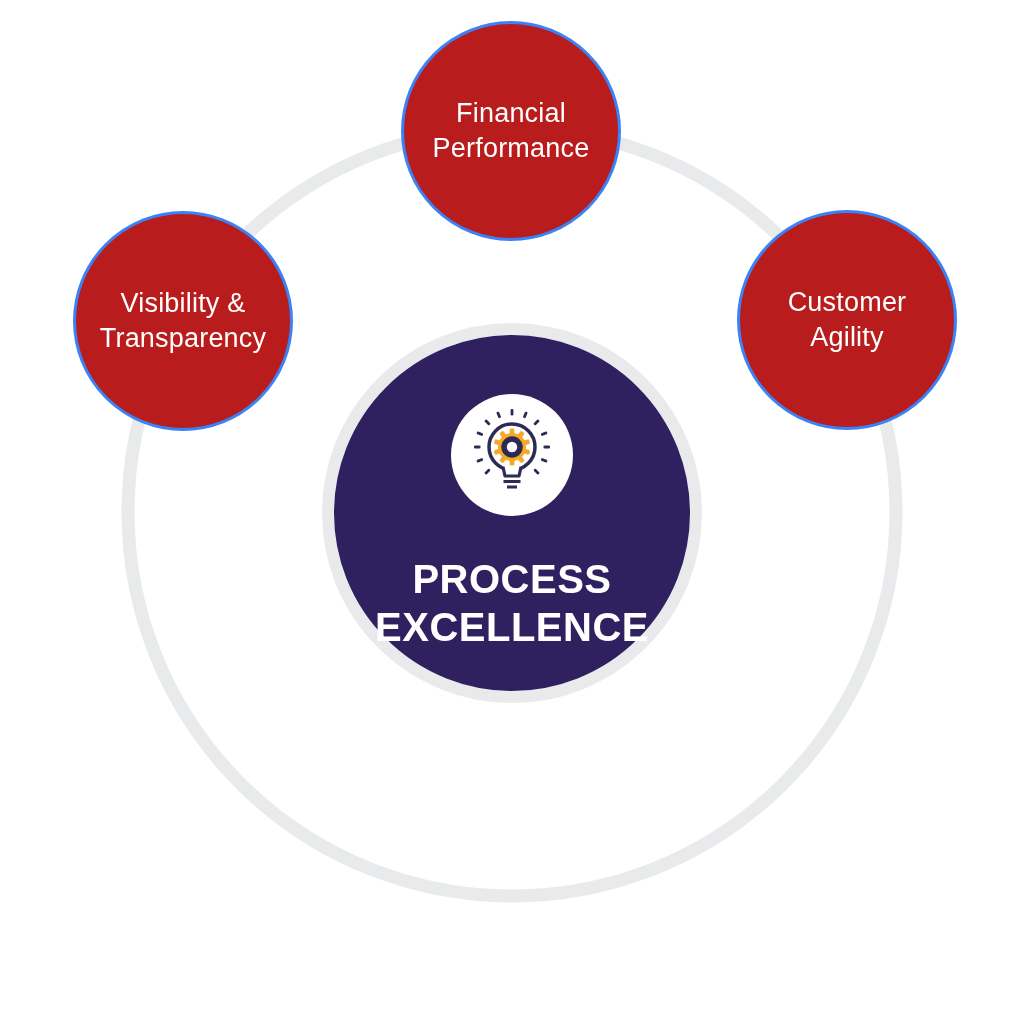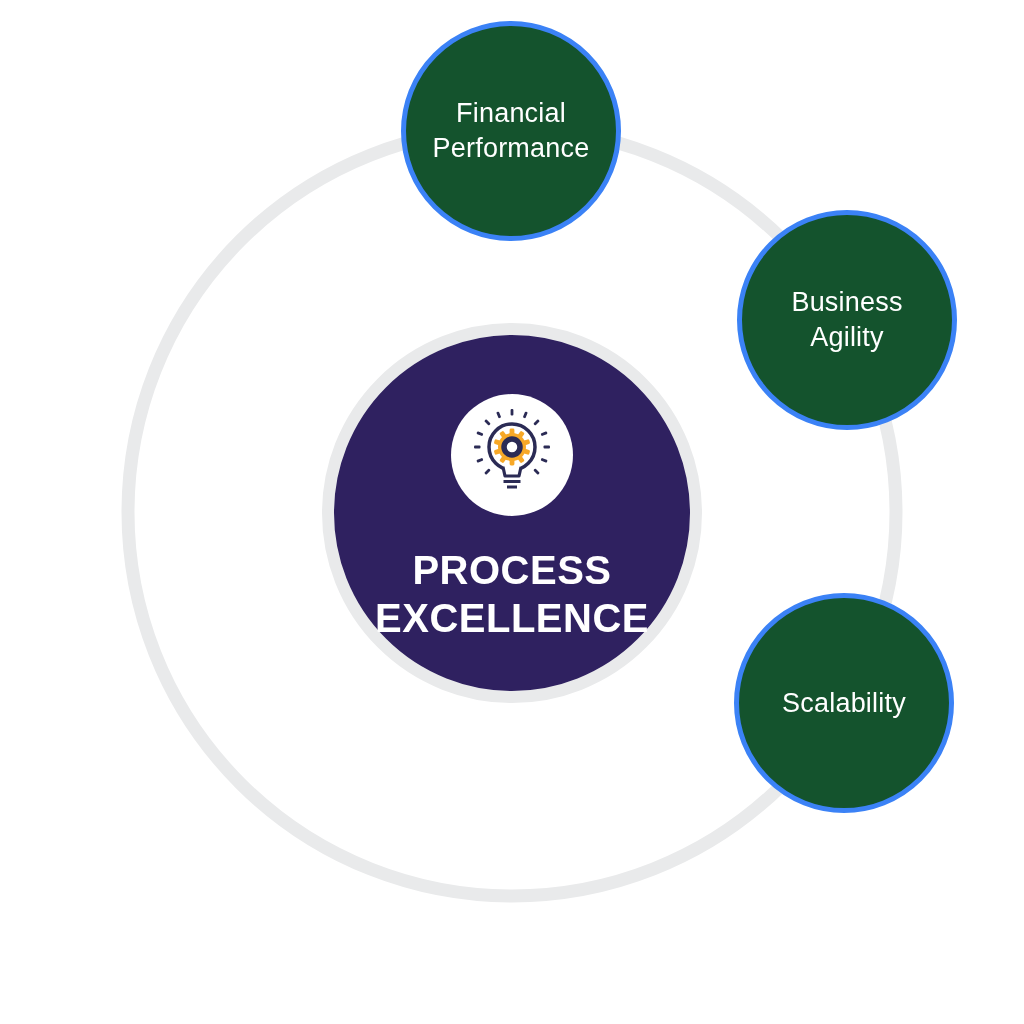--- a/index.html
+++ b/index.html
@@ -19,22 +19,22 @@
     position: absolute;
     left: 0; top: 0;
     width: 1024px; height: 1024px;
   }
   .node {
     position: absolute;
     width: 220px;
     height: 220px;
     box-sizing: border-box;
     border-radius: 50%;
-    background: #14532d;
-    border: 5px solid #3b82f6;
+    background: #b91c1c;
+    border: 3px solid #3b82f6;
     display: flex;
     align-items: center;
     justify-content: center;
     text-align: center;
   }
   .node-label {
     color: #ffffff;
     font-size: 27px;
     line-height: 1.28;
     white-space: pre-line;
@@ -59,21 +59,21 @@
     position: absolute;
     left: 50%; top: 59px;
     transform: translateX(-50%);
     width: 122px; height: 122px;
     border-radius: 50%;
     background: #ffffff;
   }
   .icon-circle svg { display: block; width: 122px; height: 122px; }
   .center-label {
     position: absolute;
-    left: 0; top: 211px;
+    left: 0; top: 220px;
     width: 100%;
     text-align: center;
     color: #ffffff;
     font-size: 40px;
     font-weight: 700;
     line-height: 1.2;
     letter-spacing: 0.5px;
     white-space: pre-line;
   }
 </style>
@@ -85,30 +85,31 @@
   <svg class="ring-svg" viewBox="0 0 1024 1024">
     <circle cx="512" cy="512" r="384" fill="none" stroke="#E9EAEB" stroke-width="13"></circle>
   </svg>
 
   <div class="node n-financial">
     <span class="node-label">Financial
 Performance</span>
   </div>
 
   <div class="node n-business">
-    <span class="node-label">Business
+    <span class="node-label">Customer
 Agility</span>
-  </div>
-
-  <div class="node n-scalability">
-    <span class="node-label">Scalability</span>
   </div>
 
 
 
+
+  <div class="node n-visibility">
+    <span class="node-label">Visibility &amp;
+Transparency</span>
+  </div>
 
   <div class="center">
     <div class="icon-circle">
       <svg viewBox="0 0 122 122">
 
         <g fill="#2B2B55">
           <rect x="59.6" y="15" width="2.8" height="6.5" rx="1" transform="rotate(0 61 53)"></rect>
           <rect x="59.6" y="15" width="2.8" height="6.5" rx="1" transform="rotate(22.5 61 53)"></rect>
           <rect x="59.6" y="15" width="2.8" height="6.5" rx="1" transform="rotate(45 61 53)"></rect>
           <rect x="59.6" y="15" width="2.8" height="6.5" rx="1" transform="rotate(67.5 61 53)"></rect>

